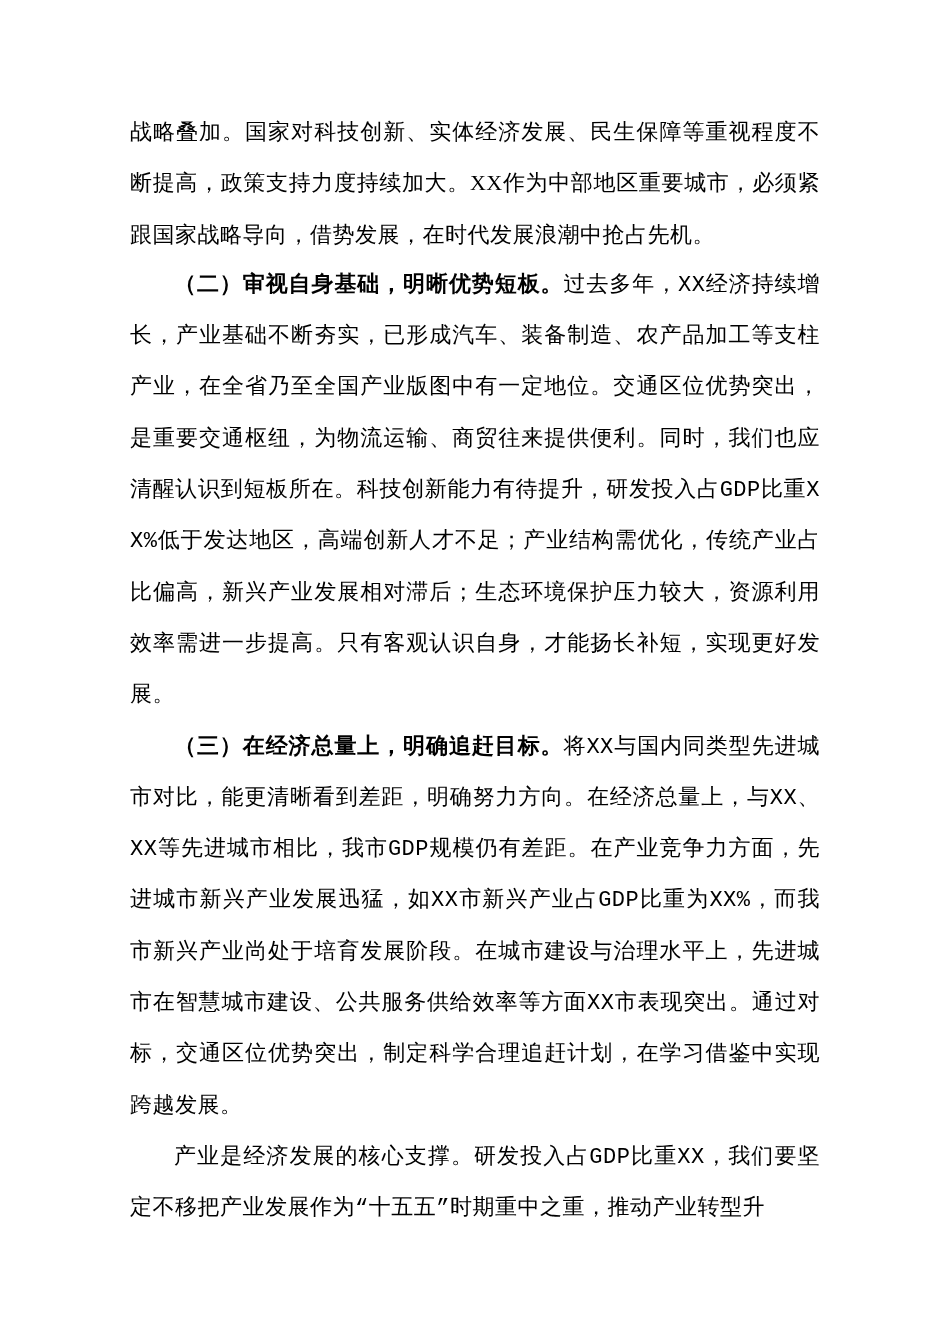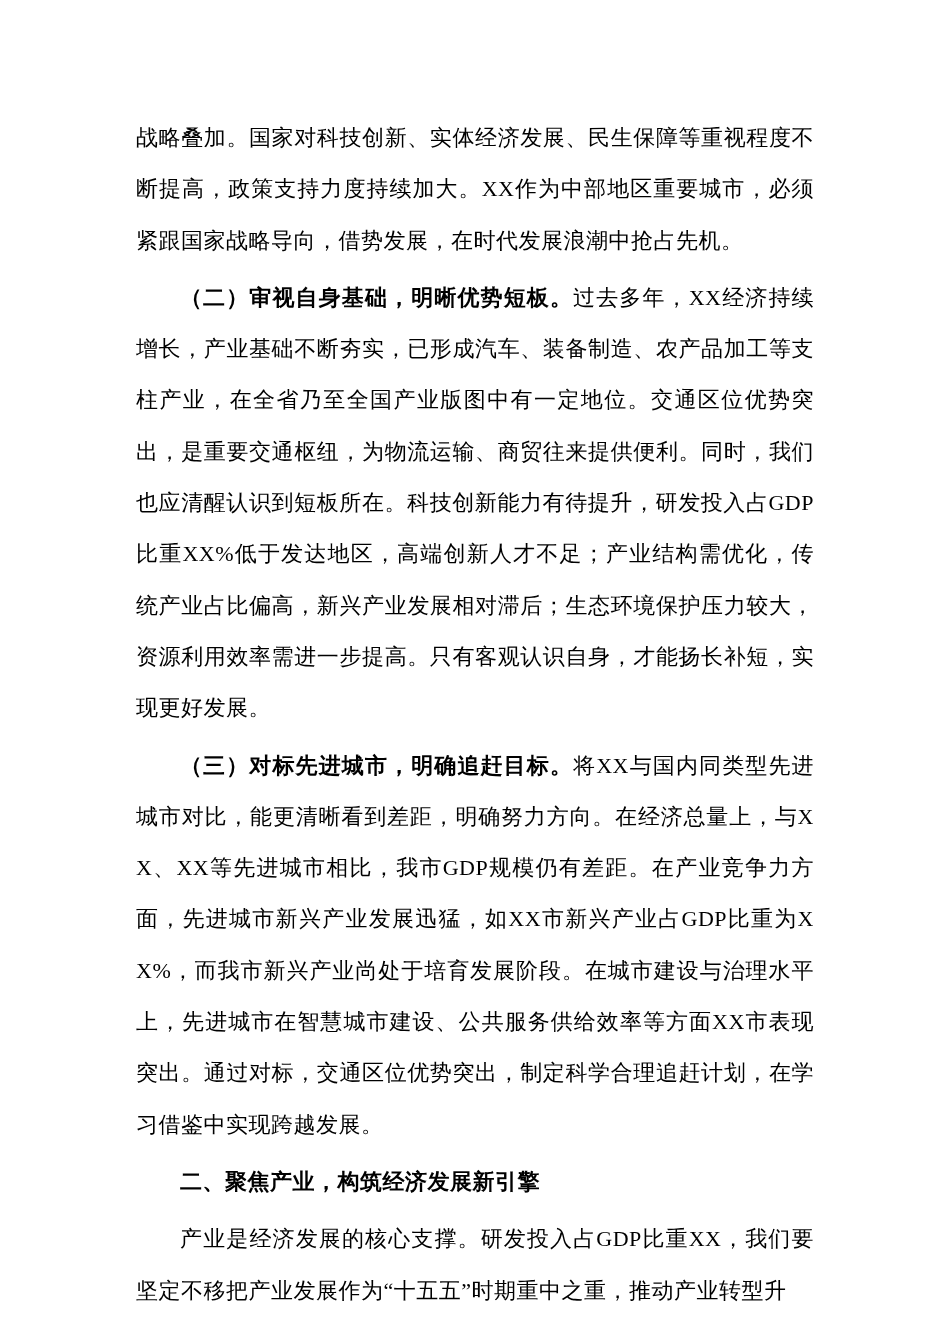--- a/index.html
+++ b/index.html
@@ -15,49 +15,49 @@
     overflow: hidden;
     font-family: "Liberation Serif", "DejaVu Serif", serif;
   }
   .doc-content {
     position: absolute;
     left: 130px;
     top: 106px;
     width: 690px;
   }
   .doc-content p {
-    margin: 6px;
+    margin: 0;
     padding: 0;
     font-size: 22px;
     line-height: 51.3px;
     color: #000000;
     text-align: justify;
     letter-spacing: 0.5px;
     word-break: break-all;
   }
   .indent {
     text-indent: 2em;
+    font-family: Liberation Mono, monospace;
   }
   .lead-bold {
     font-weight: bold;
   }
   .heading {
     font-weight: bold;
   }
 </style>
 </head>
 <body>
 
 <div class="page">
   <div class="doc-content">
 
     <p><span>战略叠加。国家对科技创新、实体经济发展、民生保障等重视程度不断提高，政策支持力度持续加大。XX作为中部地区重要城市，必须紧跟国家战略导向，借势发展，在时代发展浪潮中抢占先机。</span></p>
 
     <p class="indent"><span class="lead-bold">（二）审视自身基础，明晰优势短板。</span><span>过去多年，XX经济持续增长，产业基础不断夯实，已形成汽车、装备制造、农产品加工等支柱产业，在全省乃至全国产业版图中有一定地位。交通区位优势突出，是重要交通枢纽，为物流运输、商贸往来提供便利。同时，我们也应清醒认识到短板所在。科技创新能力有待提升，研发投入占GDP比重XX%低于发达地区，高端创新人才不足；产业结构需优化，传统产业占比偏高，新兴产业发展相对滞后；生态环境保护压力较大，资源利用效率需进一步提高。只有客观认识自身，才能扬长补短，实现更好发展。</span></p>
 
-    <p class="indent"><span class="lead-bold">（三）对标先进城市，明确追赶目标。</span><span>将XX与国内同类型先进城市对比，能更清晰看到差距，明确努力方向。在经济总量上，与XX、XX等先进城市相比，我市GDP规模仍有差距。在产业竞争力方面，先进城市新兴产业发展迅猛，如XX市新兴产业占GDP比重为XX%，而我市新兴产业尚处于培育发展阶段。在城市建设与治理水平上，先进城市在智慧城市建设、公共服务供给效率等方面XX市表现突出。通过对标，交通区位优势突出，制定科学合理追赶计划，在学习借鉴中实现跨越发展。</span></p>
+    <p class="indent"><span class="lead-bold">（三）在经济总量上，明确追赶目标。</span><span>将XX与国内同类型先进城市对比，能更清晰看到差距，明确努力方向。在经济总量上，与XX、XX等先进城市相比，我市GDP规模仍有差距。在产业竞争力方面，先进城市新兴产业发展迅猛，如XX市新兴产业占GDP比重为XX%，而我市新兴产业尚处于培育发展阶段。在城市建设与治理水平上，先进城市在智慧城市建设、公共服务供给效率等方面XX市表现突出。通过对标，交通区位优势突出，制定科学合理追赶计划，在学习借鉴中实现跨越发展。</span></p>
 
-    <p class="indent heading"><span>二、聚焦产业，构筑经济发展新引擎</span></p>
 
     <p class="indent"><span>产业是经济发展的核心支撑。研发投入占GDP比重XX，我们要坚定不移把产业发展作为“十五五”时期重中之重，推动产业转型升</span></p>
 
   </div>
 </div>
 
 </body></html>

